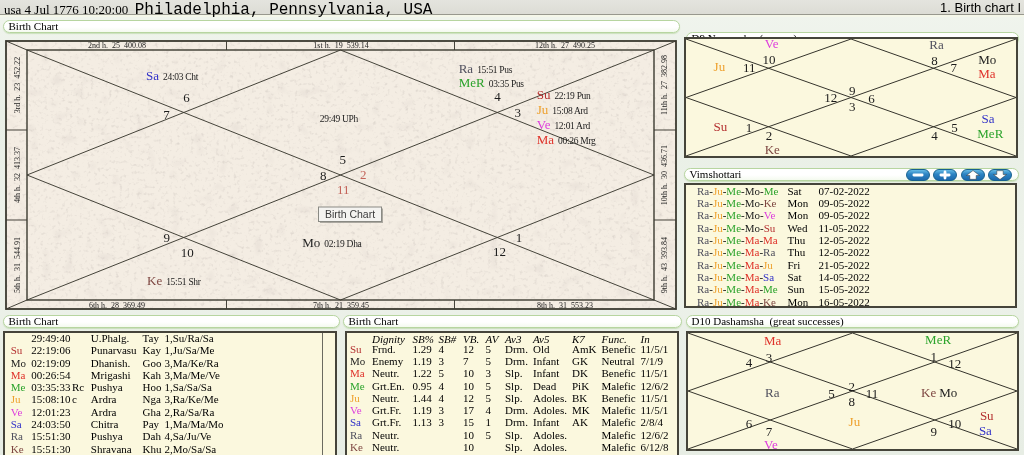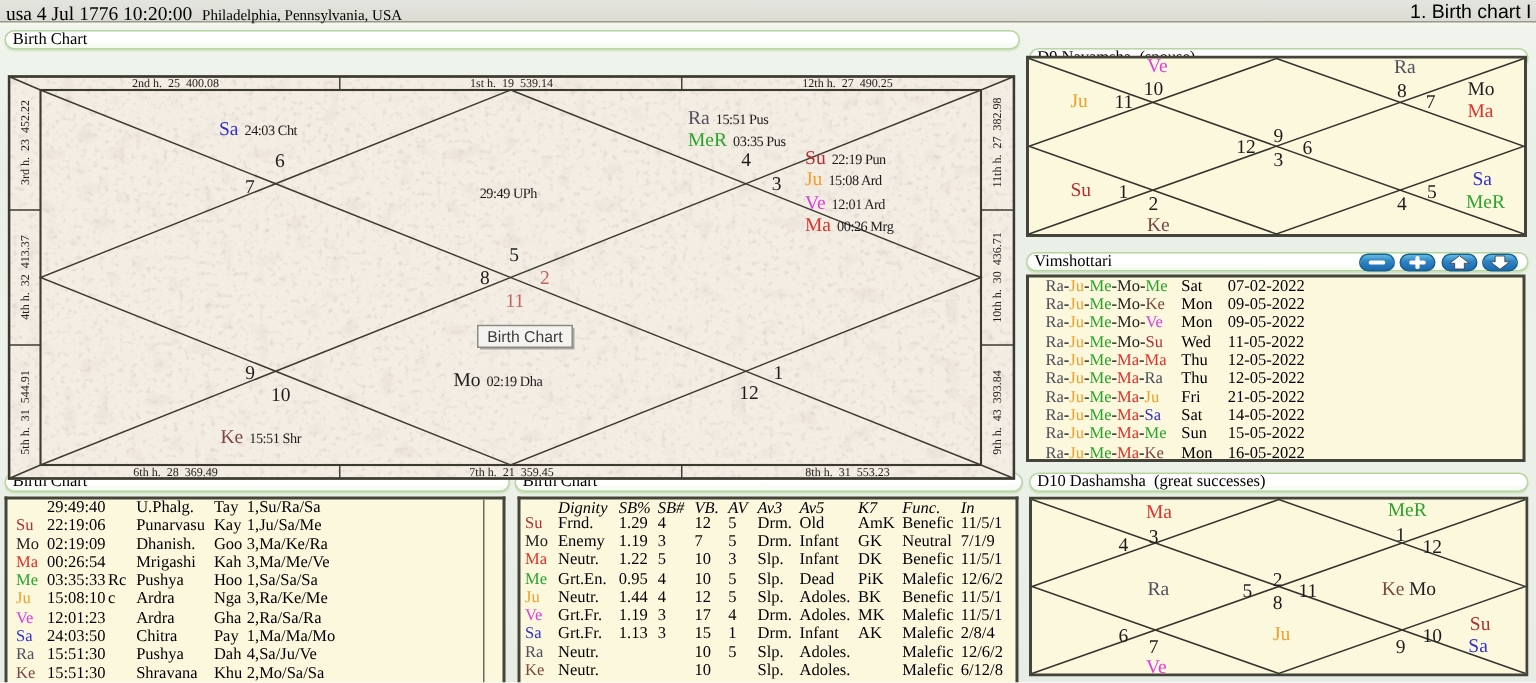--- a/index.html
+++ b/index.html
@@ -1,21 +1,21 @@
 <!DOCTYPE html>
 <html><head>
 <meta charset="utf-8">
 <style>
 html,body{margin:0;padding:0;}
 #screen{position:relative;width:1024px;height:455px;overflow:hidden;
   background:linear-gradient(180deg,#f1f5ee 0%,#e9efe6 25%,#edf2ea 55%,#e7ede4 100%);
   font-family:"Liberation Serif",serif;}
 #topbar{position:absolute;left:0;top:0;width:1024px;height:14px;background:linear-gradient(180deg,#e4e4de 0%,#dcdcd5 100%);border-bottom:1px solid #98988e;}
 #topbar .l{position:absolute;left:4px;top:1px;font-size:13px;color:#000;white-space:pre;}
-#topbar .l .sans{font-family:Liberation Serif, serif;font-size:10px;}
+#topbar .l .sans{font-family:Liberation Mono, monospace;font-size:16px;}
 #topbar .r{position:absolute;right:3px;top:0px;font-family:"Liberation Sans",sans-serif;font-size:13px;color:#000;}
 .pill{position:absolute;height:11px;border:1.5px solid #b7d5a0;border-radius:7.5px;
   background:linear-gradient(180deg,#ffffff 55%,#f4faef 100%);
   box-shadow:0 1px 1px rgba(160,200,130,0.45);
   font-size:11px;line-height:10.5px;padding-left:4.5px;white-space:pre;color:#000;}
 .box{position:absolute;background:#fbf8de;border:2px solid #45443a;}
 .su{color:#b43030}.mo{color:#1e1e1e}.ma{color:#df322a}.me{color:#2ba32b}.ju{color:#eea02c}
 .ve{color:#dd3cdd}.sa{color:#3232c8}.ra{color:#50505e}.ke{color:#7e4641}
 .row{position:absolute;left:0;top:0;width:100%;font-size:11px;white-space:pre;line-height:11px;}
 .row b{font-weight:normal;position:absolute;top:0;}
@@ -41,21 +41,21 @@
           <rect x="9.6" y="0.6" width="2.8" height="8.8" rx="1.3" fill="#fff"></rect>
         </svg></span><span class="vbtn" style="left:276px;"><svg width="22" height="10">
           <path d="M11 0.5 L17.5 5.5 L14.2 5.5 L14.2 9.3 L7.8 9.3 L7.8 5.5 L4.5 5.5 Z" fill="#fff" stroke="#333" stroke-width="0.5"></path>
         </svg></span><span class="vbtn" style="left:303px;"><svg width="22" height="10">
           <path d="M11 9.5 L17.5 4.5 L14.2 4.5 L14.2 0.7 L7.8 0.7 L7.8 4.5 L4.5 4.5 Z" fill="#fff" stroke="#333" stroke-width="0.5"></path>
         </svg></span></div>
   <div class="pill" style="left:3px;top:315px;width:330px;">Birth Chart</div>
   <div class="pill" style="left:343px;top:315px;width:332px;">Birth Chart</div>
   <div class="pill" style="left:686px;top:315px;width:326px;">D10 Dashamsha&nbsp;&nbsp;(great successes)</div>
 
-  <div id="mainchart" style="position:absolute;left:5px;top:50px;width:612px;height:270px;">
+  <div id="mainchart" style="position:absolute;left:5px;top:40px;width:612px;height:270px;">
   <svg width="672" height="270" font-family="Liberation Serif,serif">
     <defs>
       <filter id="nz1" x="0" y="0" width="100%" height="100%">
         <feTurbulence type="fractalNoise" baseFrequency="0.28" numOctaves="2" seed="11" stitchTiles="stitch"></feTurbulence>
         <feColorMatrix type="matrix" values="0 0 0 0 0.58  0 0 0 0 0.53  0 0 0 0 0.49  2.6 0 0 0 -1.45"></feColorMatrix>
       </filter>
       <filter id="nz2" x="0" y="0" width="100%" height="100%">
         <feTurbulence type="fractalNoise" baseFrequency="0.085" numOctaves="1" seed="4" stitchTiles="stitch"></feTurbulence>
         <feColorMatrix type="matrix" values="0 0 0 0 0.66  0 0 0 0 0.6  0 0 0 0 0.56  2.4 0 0 0 -1.4"></feColorMatrix>
       </filter>

